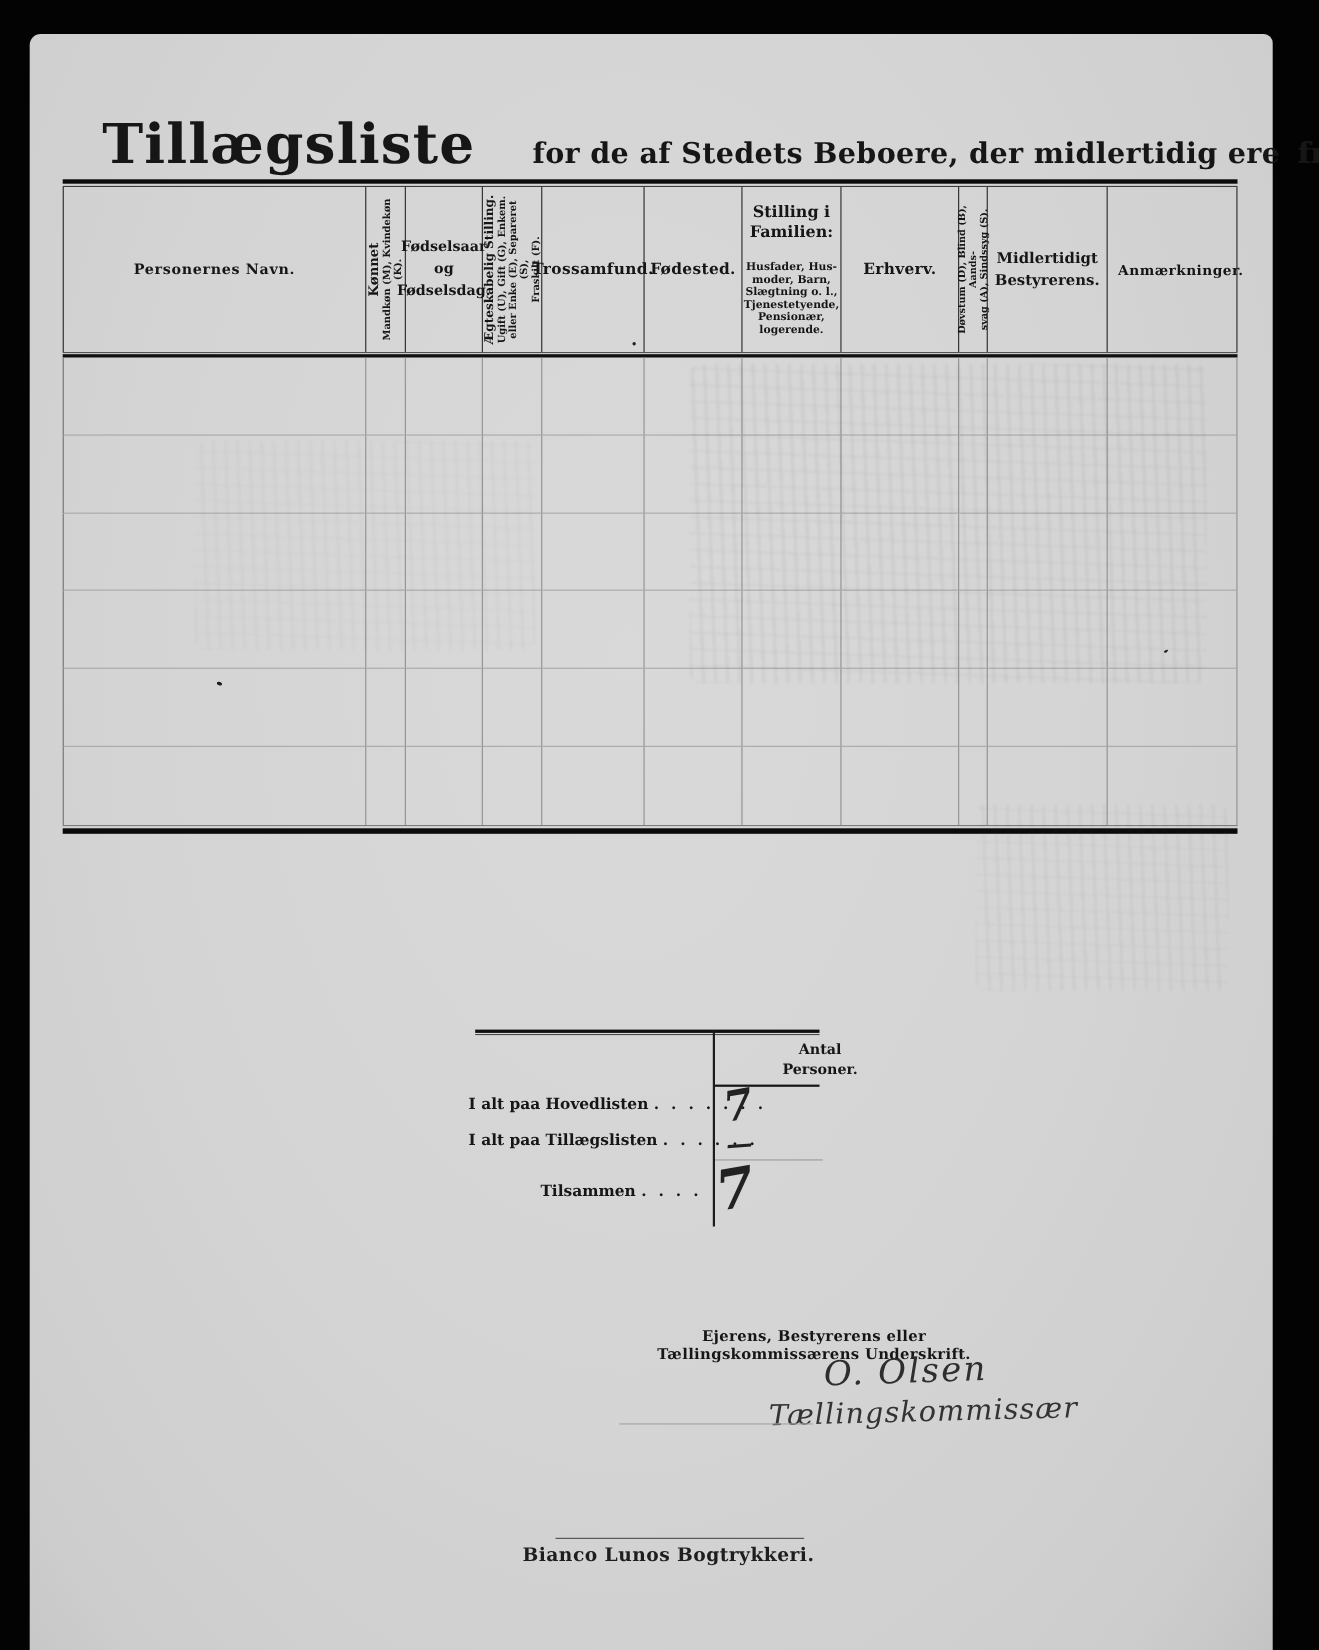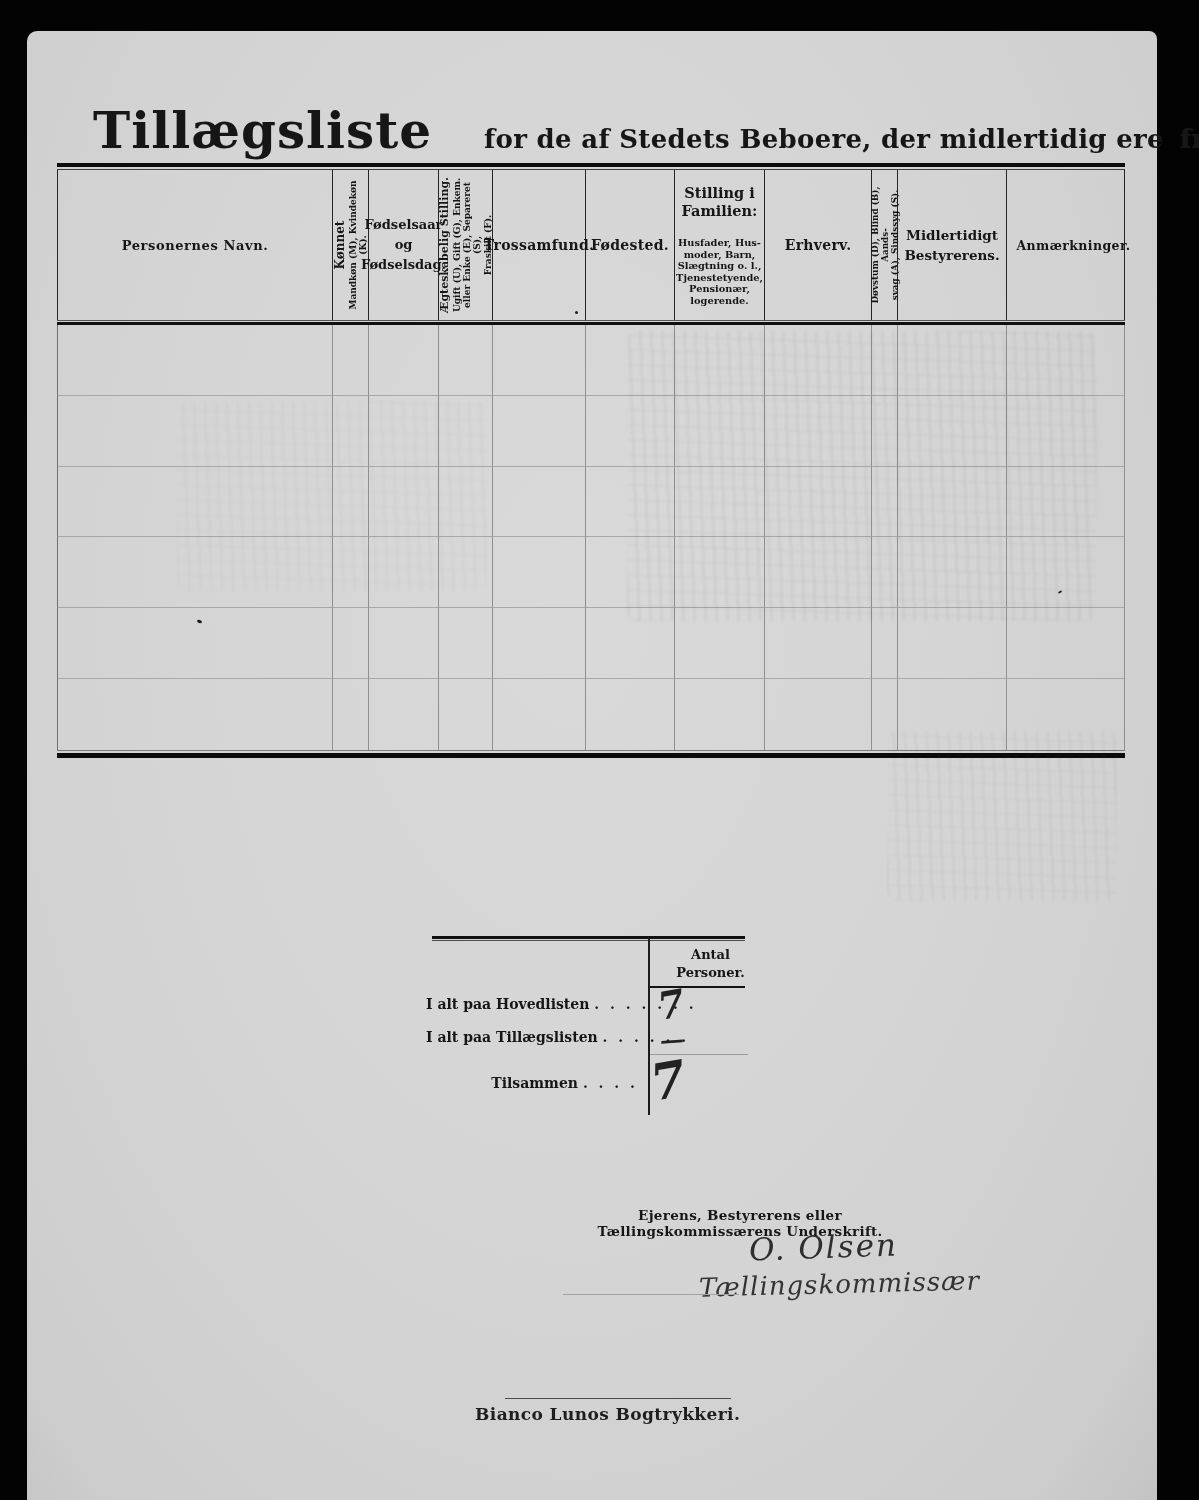--- a/index.html
+++ b/index.html
@@ -46,22 +46,22 @@
   .tcell{box-sizing:border-box;border-right:1px solid #8e8f8e;border-bottom:1px solid #a7a8a7;}
   .tcell.first{border-left:1px solid #6f706f;}
   .trow:last-child .tcell{border-bottom:none;}
   
   .sum-title{position:absolute;left:240px;top:860px;width:548px;text-align:center;
              font-size:25px;font-weight:bold;letter-spacing:.4px;}
   .sum-box{position:absolute;left:405px;top:905px;width:313px;height:190px;}
   .sum-rule-top{position:absolute;left:0;top:0;width:100%;height:3px;background:#101010;}
   .sum-rule-top2{position:absolute;left:0;top:4px;width:100%;height:1px;background:#4a4a4a;}
   .sum-vline{position:absolute;left:216px;top:1px;width:2px;height:178px;background:#1c1c1c;}
-  .sum-colhead{position:absolute;left:231px;top:10px;width:95px;text-align:center;
-               font-size:13px;font-weight:bold;line-height:1.35;white-space:pre-line;}
+  .sum-colhead{position:absolute;left:218px;top:10px;width:95px;text-align:center;
+               font-size:13px;font-weight:bold;line-height:1.35;white-space:pre-line;padding-left:48px;}
   .sum-colhead-rule{position:absolute;left:218px;top:50px;width:95px;height:2px;background:#141414;}
   .sum-row{position:absolute;left:-6px;width:222px;font-size:14px;font-weight:bold;white-space:nowrap;}
   .sum-row .dots{letter-spacing:3px;font-weight:bold;}
   .sum-row.r1{top:60px;}
   .sum-row.r2{top:93px;}
   .sum-row.r3{top:139px;left:0;width:206px;text-align:right;}
   .sum-thin{position:absolute;left:218px;top:118px;width:98px;height:1px;background:#9b9b9b;}
   .hand{color:#222;font-style:italic;font-weight:bold;position:absolute;line-height:1;}
   .hand.v1{left:226px;top:50px;font-size:38px;transform:rotate(-10deg);}
   .hand.v2{left:228px;top:92px;font-size:24px;transform:rotate(-4deg);}

